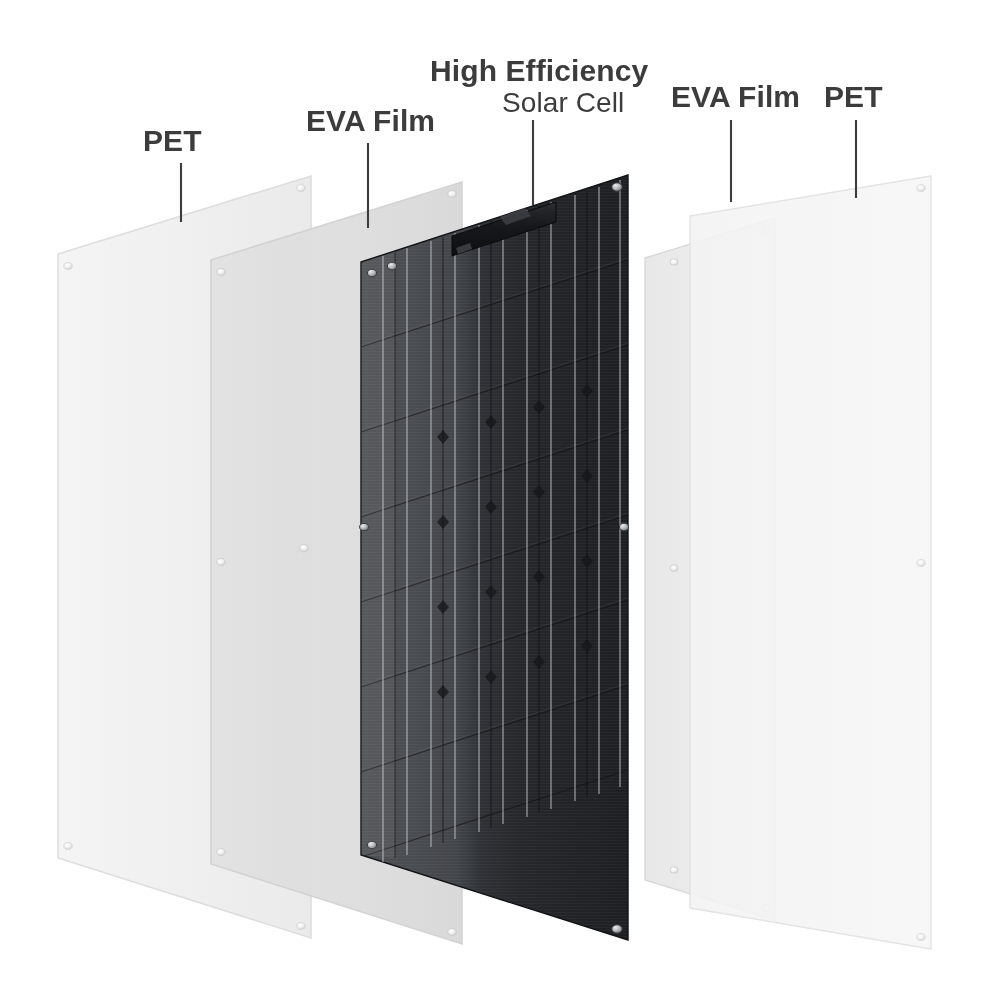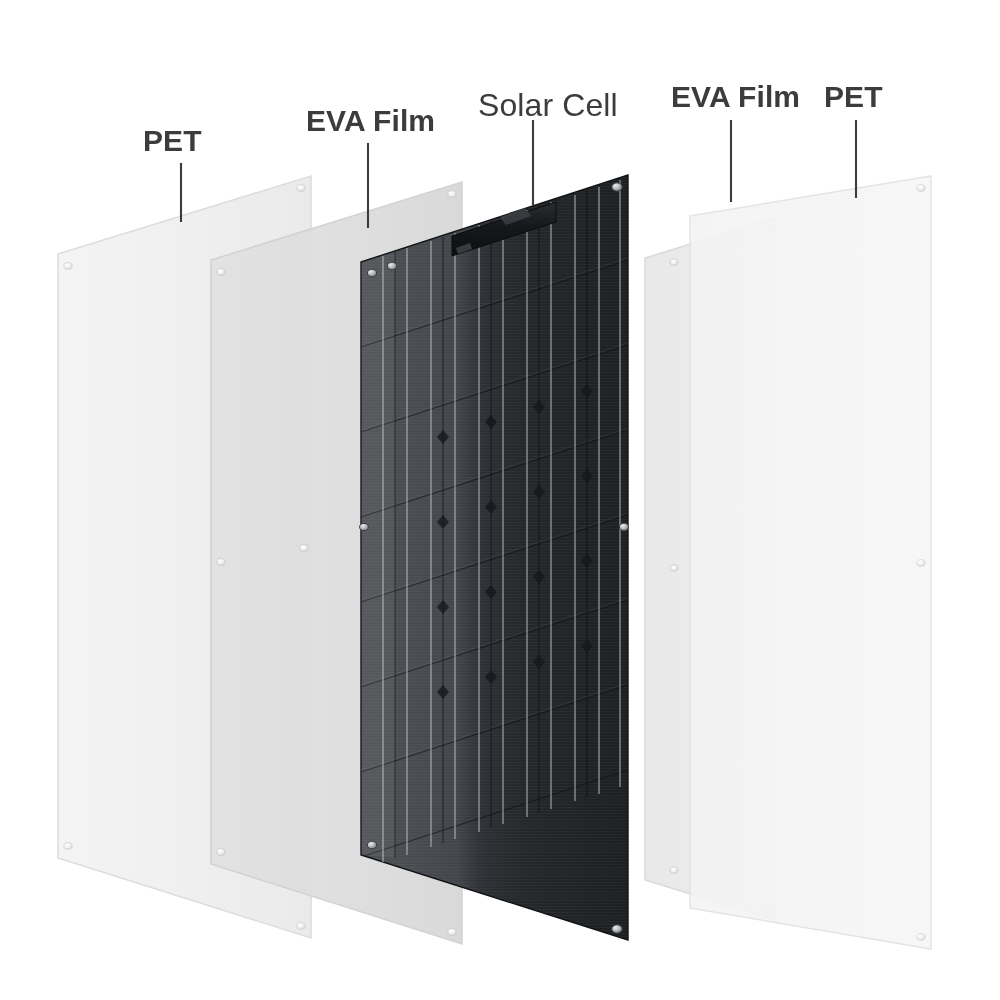--- a/index.html
+++ b/index.html
@@ -30,21 +30,21 @@
     line-height: 1.02;
     letter-spacing: 0.1px;
     -webkit-font-smoothing: antialiased;
   }
   .label.bold  { font-weight: 700; }
   .label.light { font-weight: 400; }
 
   .lbl-pet-left     { left: 143px; top: 126px; font-size: 30px; }
   .lbl-eva-left     { left: 306px; top: 106px; font-size: 30px; }
   .lbl-hes-line1    { left: 430px; top: 56px;  font-size: 30px; }
-  .lbl-hes-line2    { left: 478px; top: 89px;  font-size: 32px; }
+  .lbl-hes-line2    { left: 502px; top: 89px;  font-size: 28px; }
   .lbl-eva-right    { left: 671px; top: 82px;  font-size: 30px; }
   .lbl-pet-right    { left: 824px; top: 82px;  font-size: 30px; }
 </style>
 </head>
 <body>
 
 <div id="stage">
 
   <svg id="scene" viewBox="0 0 1000 1000">
     <defs>
@@ -237,20 +237,21 @@
       <line x1="533" y1="120" x2="533" y2="205"></line>
       <line x1="731" y1="120" x2="731" y2="202"></line>
       <line x1="856" y1="120" x2="856" y2="198"></line>
     </g>
   </svg>
 
   <div class="label bold lbl-pet-left">PET</div>
 
   <div class="label bold lbl-eva-left">EVA Film</div>
 
+  <div class="label bold lbl-hes-line1">High Efficiency</div>
 
   <div class="label light lbl-hes-line2">Solar Cell</div>
 
   <div class="label bold lbl-eva-right">EVA Film</div>
 
   <div class="label bold lbl-pet-right">PET</div>
 
 </div>
 
 </body></html>

